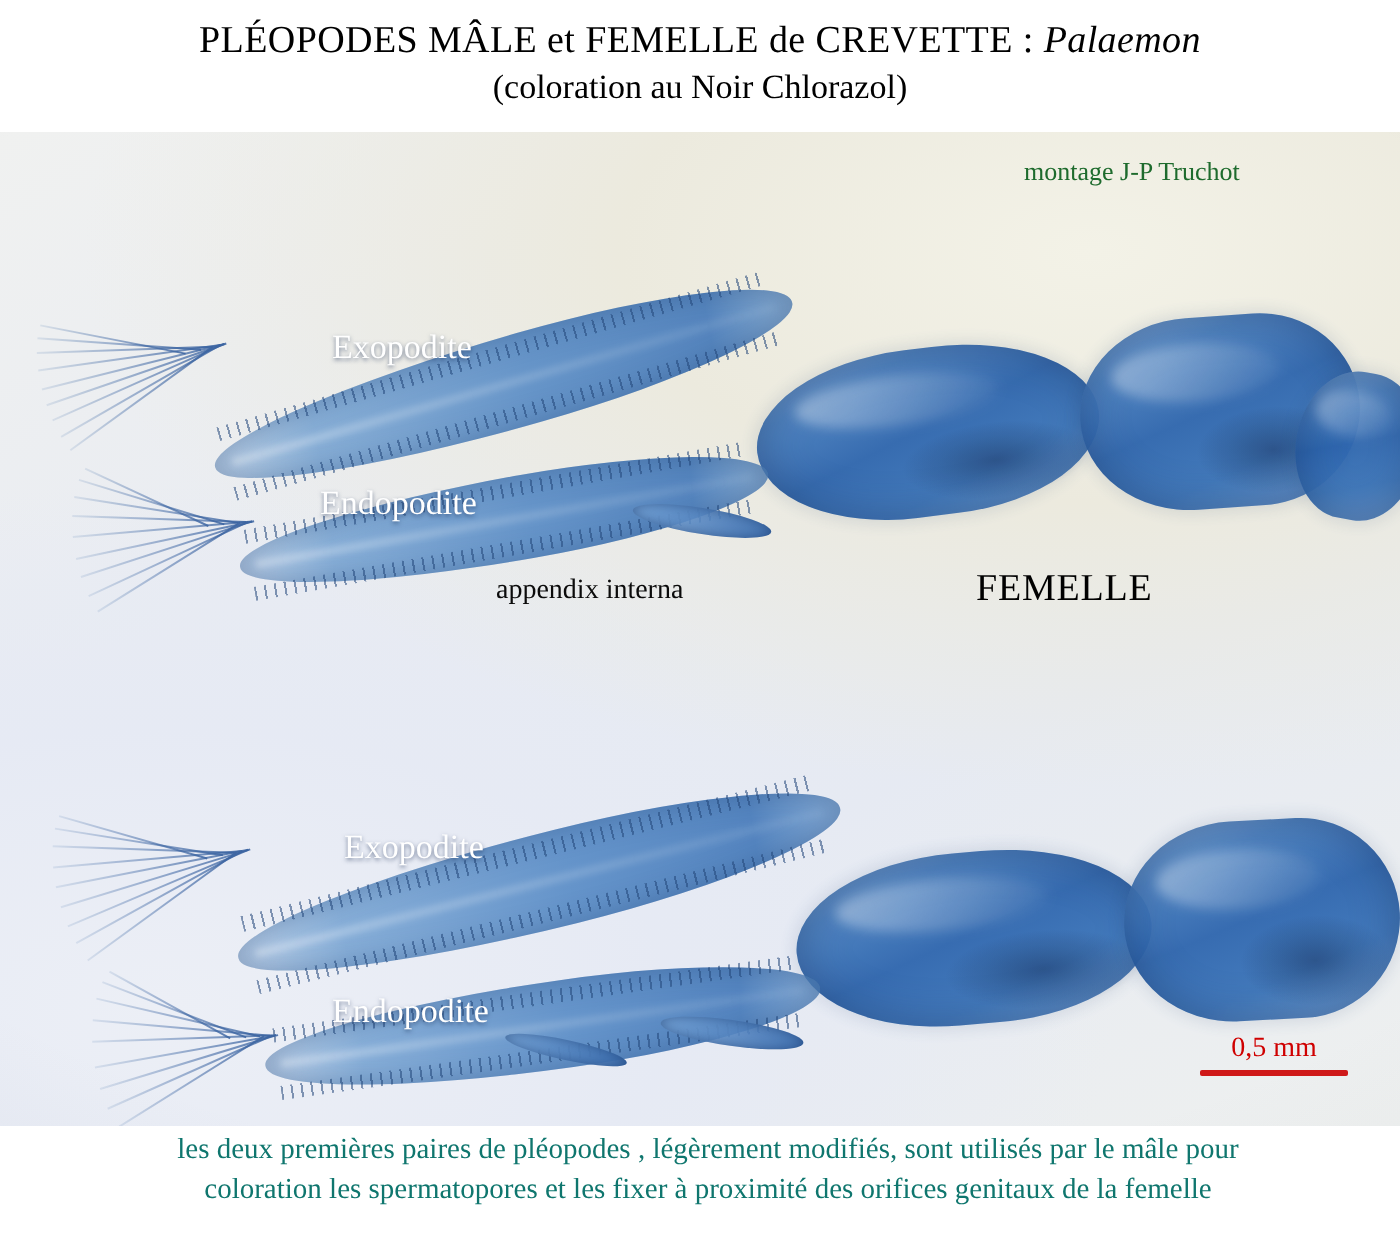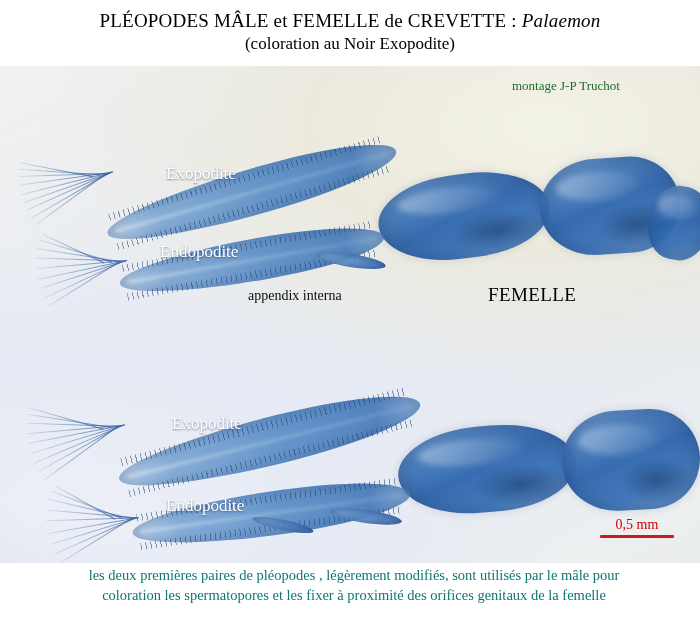--- a/index.html
+++ b/index.html
@@ -215,21 +215,21 @@
     line-height: 1.35;
   }
 </style>
 </head>
 <body>
 
 <div class="page">
 
   <div class="title-block">
     <div class="title-line1"><span>PLÉOPODES MÂLE et FEMELLE de CREVETTE : </span><span class="genus">Palaemon</span></div>
-    <div class="title-line2">(coloration au Noir Exopodite)</div>
+    <div class="title-line2">(coloration au Noir Chlorazol)</div>
   </div>
 
   <div class="photo">
 
     <div class="organism female">
 
       <div class="seg" style="left:378px; top:108px; width:172px; height:84px; transform: rotate(-7deg);">
         <div class="hl"></div>
         <div class="dk"></div>
       </div>

